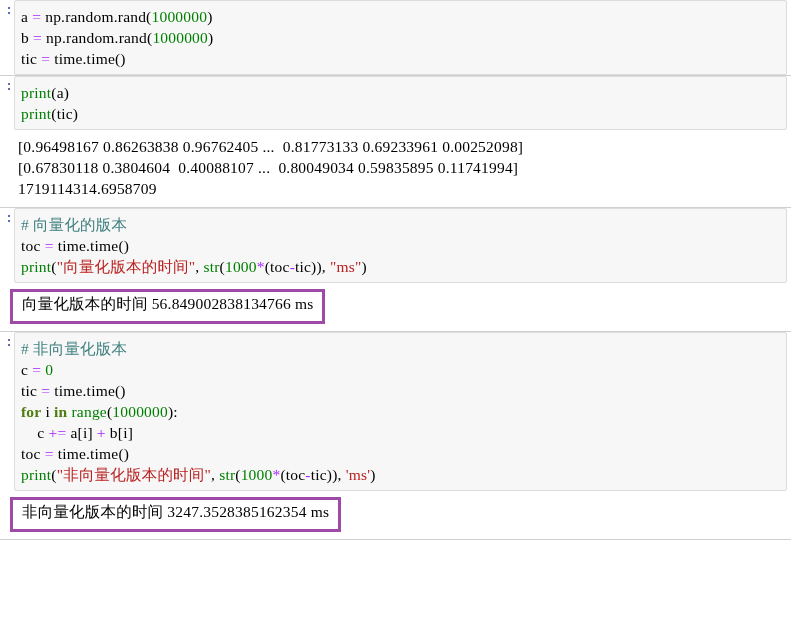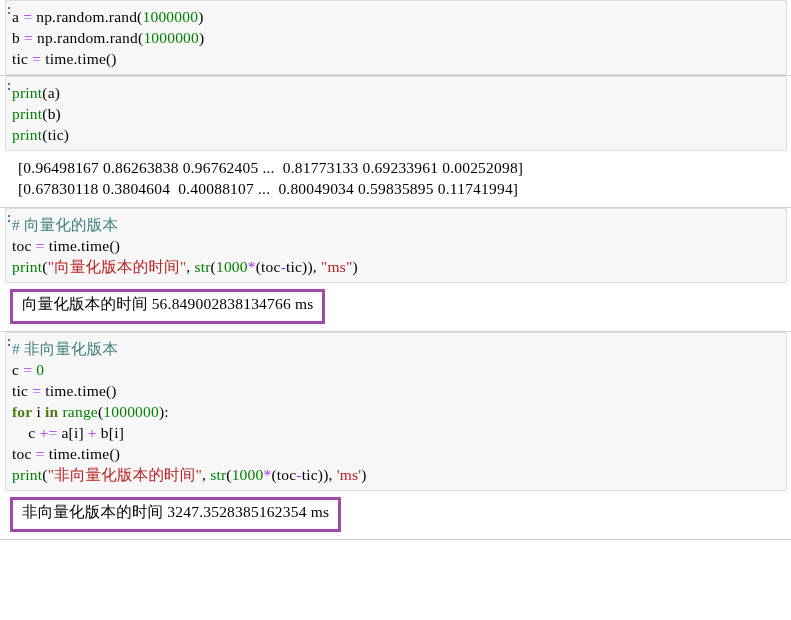--- a/index.html
+++ b/index.html
@@ -42,21 +42,21 @@
     font-size: 13.5px;
     line-height: 21px;
     color: #303f9f;
     white-space: nowrap;
     overflow: hidden;
     direction: rtl;
   }
 
   
   .input-area {
-    margin-left: 5px;
+    margin-left: 14px;
     margin-right: 4px;
     background: #f7f7f7;
     border: 1px solid #dcdcdc;
     border-radius: 2px;
     padding: 5px 0 5px 6px;
     box-sizing: border-box;
   }
   .code-line {
     font-family: "Liberation Serif", "DejaVu Serif", serif;
     font-size: 15.5px;
@@ -122,26 +122,26 @@
         <div class="code-line"><span class="tok-plain">a </span><span class="tok-op">=</span><span class="tok-plain"> np.random.rand(</span><span class="tok-num">1000000</span><span class="tok-plain">)</span></div>
         <div class="code-line"><span class="tok-plain">b </span><span class="tok-op">=</span><span class="tok-plain"> np.random.rand(</span><span class="tok-num">1000000</span><span class="tok-plain">)</span></div>
         <div class="code-line"><span class="tok-plain">tic </span><span class="tok-op">=</span><span class="tok-plain"> time.time()</span></div>
       </div>
     </div>
     <div class="cell-sep"></div>
     <div class="cell">
       <div class="prompt">:</div>
       <div class="input-area">
         <div class="code-line"><span class="tok-builtin">print</span><span class="tok-plain">(a)</span></div>
-        <div class="code-line"><span class="tok-builtin">print</span><span class="tok-plain">(b)</span></div>
         <div class="code-line"><span class="tok-builtin">print</span><span class="tok-plain">(tic)</span></div>
       </div>
       <div class="output-plain">
         <div class="out-line">[0.96498167 0.86263838 0.96762405 ...  0.81773133 0.69233961 0.00252098]</div>
         <div class="out-line">[0.67830118 0.3804604  0.40088107 ...  0.80049034 0.59835895 0.11741994]</div>
+        <div class="out-line">1719114314.6958709</div>
       </div>
     </div>
     <div class="cell-sep"></div>
     <div class="cell">
       <div class="prompt">:</div>
       <div class="input-area">
         <div class="code-line"><span class="tok-cmt"># 向量化的版本</span></div>
         <div class="code-line"><span class="tok-plain">toc </span><span class="tok-op">=</span><span class="tok-plain"> time.time()</span></div>
         <div class="code-line"><span class="tok-builtin">print</span><span class="tok-plain">(</span><span class="tok-str">"向量化版本的时间"</span><span class="tok-plain">, </span><span class="tok-builtin">str</span><span class="tok-plain">(</span><span class="tok-num">1000</span><span class="tok-op">*</span><span class="tok-plain">(toc</span><span class="tok-op">-</span><span class="tok-plain">tic)), </span><span class="tok-str">"ms"</span><span class="tok-plain">)</span></div>
       </div>

